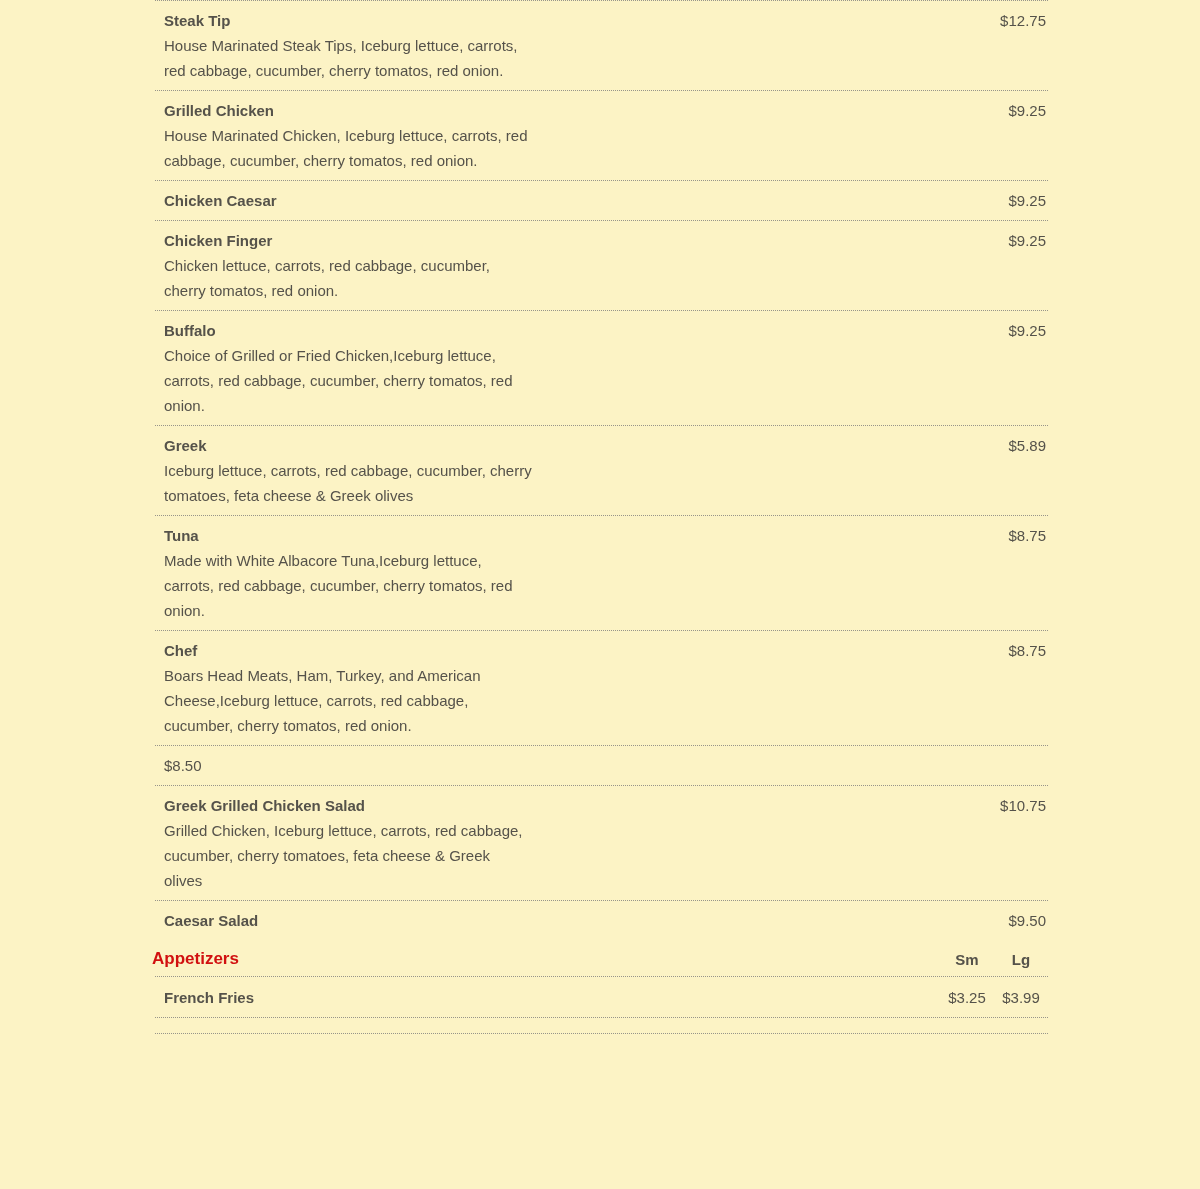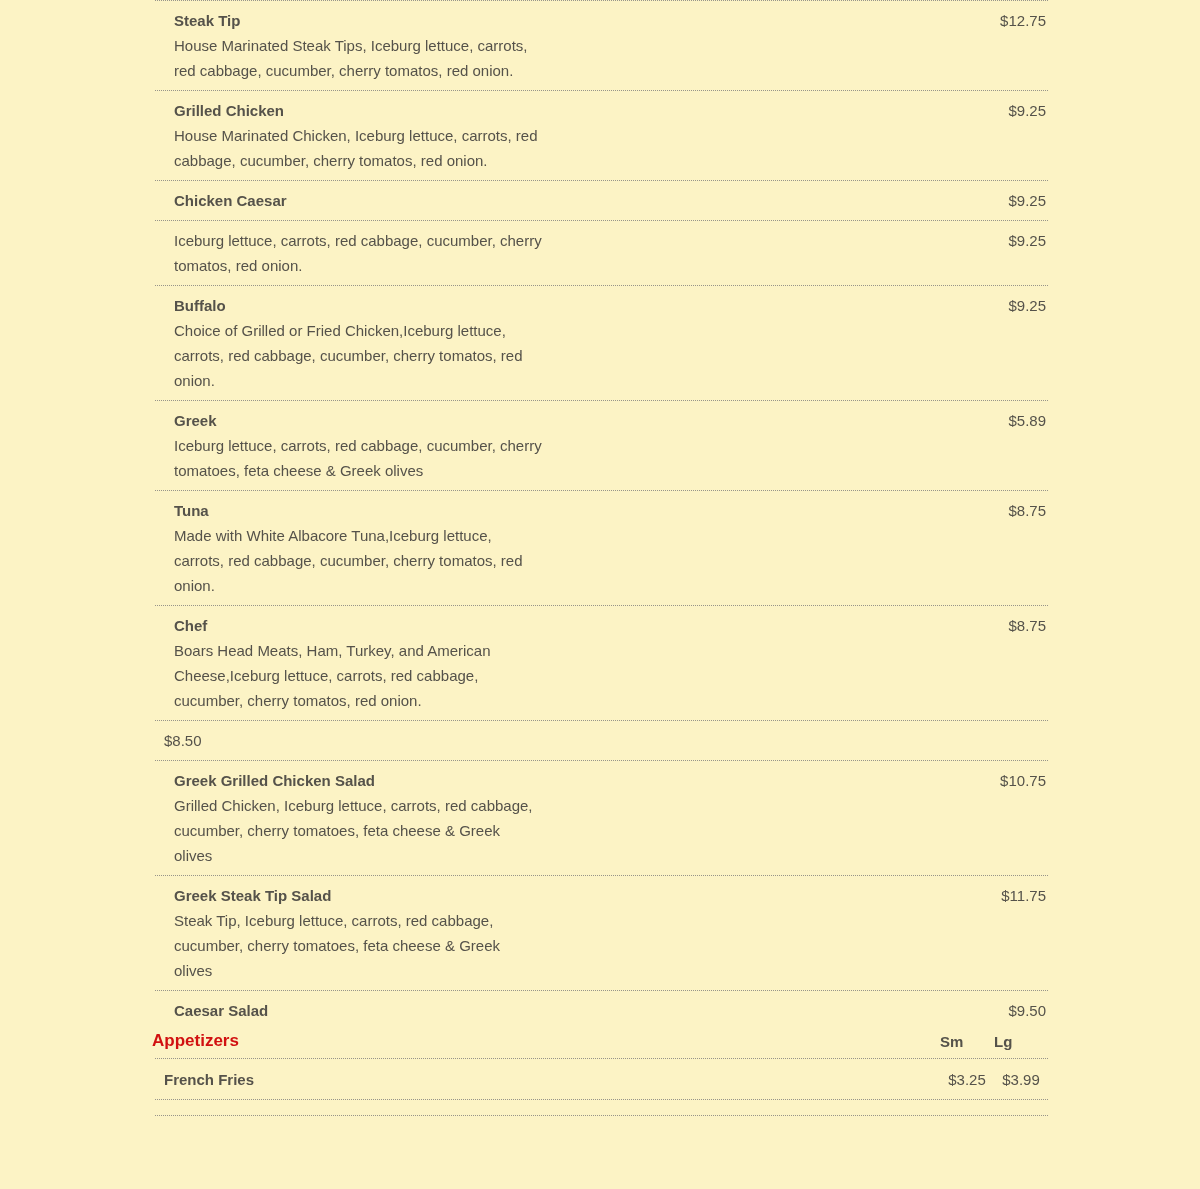--- a/index.html
+++ b/index.html
@@ -21,44 +21,44 @@
     top: 0;
     width: 893px;
   }
   
   .salad-row {
     display: flex;
     align-items: flex-start;
     border-top: 1px dotted var(--divider, #97948a);
     padding: 7px 2px 7px 9px;
   }
-  .item-main { flex: 1; min-width: 0; margin-left: 10px; }
+  .item-main { flex: 1; min-width: 0; }
   .item-name { font-weight: 700; }
   .item-desc { max-width: 368px; }
   .item-price { white-space: nowrap; }
   
   .app-header {
     display: flex;
     align-items: flex-end;
-    margin-top: 0;
+    margin-top: 8px;
     padding-bottom: 6px;
     border-bottom: 1px dotted var(--divider, #97948a);
   }
   .app-title {
     flex: 1;
     margin: 0 0 0 -3px;
     font-size: 17px;
     line-height: 22px;
     font-weight: 700;
     color: var(--heading_red, #d11010);
   }
   .price-cols { display: flex; }
   .col-h {
     width: 54px;
-    text-align: left;
+    text-align: center;
     font-weight: 700;
     line-height: 20px;
   }
   .app-row {
     display: flex;
     align-items: flex-start;
     border-bottom: 1px dotted var(--divider, #97948a);
     padding: 8px 0 7px 9px;
   }
   .app-row .item-name { flex: 1; }
@@ -94,21 +94,22 @@
   <div class="salad-row">
     <div class="item-main">
       <div class="item-name">Chicken Caesar</div>
 
     </div>
     <div class="item-price">$9.25</div>
   </div>
 
   <div class="salad-row">
     <div class="item-main">
-      <div class="item-desc">Iceburg lettuce, carrots, red cabbage, cucumber, cherry tomatos, red onion.</div>
+      <div class="item-name">Chicken Finger</div>
+      <div class="item-desc">Chicken lettuce, carrots, red cabbage, cucumber, cherry tomatos, red onion.</div>
     </div>
     <div class="item-price">$9.25</div>
   </div>
 
   <div class="salad-row">
     <div class="item-main">
       <div class="item-name">Buffalo</div>
       <div class="item-desc">Choice of Grilled or Fried Chicken,Iceburg lettuce, carrots, red cabbage, cucumber, cherry tomatos, red onion.</div>
     </div>
     <div class="item-price">$9.25</div>
@@ -143,27 +144,20 @@
   </div>
 
   <div class="salad-row">
     <div class="item-main">
       <div class="item-name">Greek Grilled Chicken Salad</div>
       <div class="item-desc">Grilled Chicken, Iceburg lettuce, carrots, red cabbage, cucumber, cherry tomatoes, feta cheese &amp; Greek olives</div>
     </div>
     <div class="item-price">$10.75</div>
   </div>
 
-  <div class="salad-row">
-    <div class="item-main">
-      <div class="item-name">Greek Steak Tip Salad</div>
-      <div class="item-desc">Steak Tip, Iceburg lettuce, carrots, red cabbage, cucumber, cherry tomatoes, feta cheese &amp; Greek olives</div>
-    </div>
-    <div class="item-price">$11.75</div>
-  </div>
 
   <div class="salad-row">
     <div class="item-main">
       <div class="item-name">Caesar Salad</div>
     </div>
     <div class="item-price">$9.50</div>
   </div>
 </div>
   </section>
 

